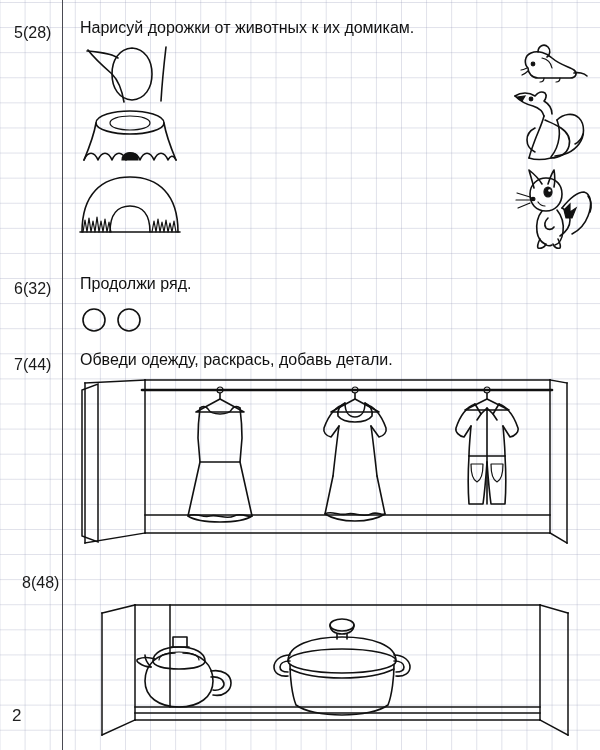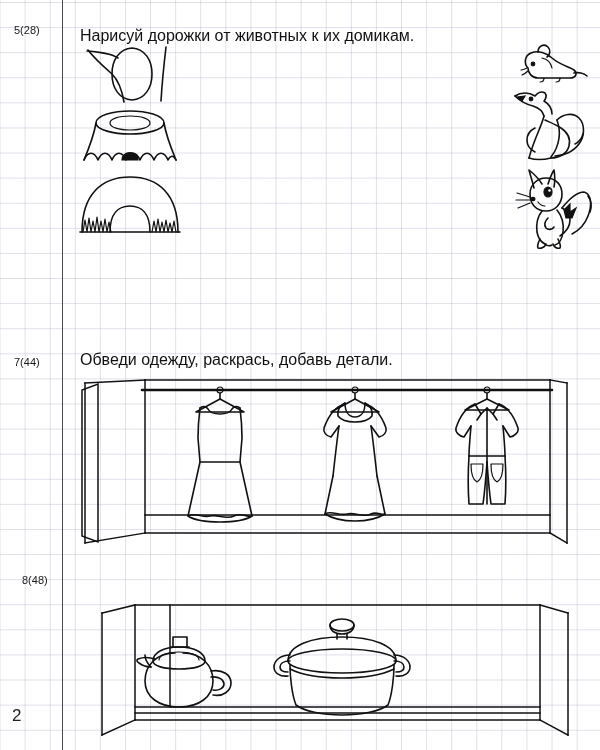--- a/index.html
+++ b/index.html
@@ -21,21 +21,21 @@
     background-size:25.1px 25.1px;
     background-position:-0.5px 2px;
   }
   #margin-line{
     position:absolute;left:62px;top:0;width:1px;height:750px;
     background:#4a4a52;
   }
   .task{position:absolute;}
   .tnum{
     position:absolute;
-    font-size:11px;color:#1a1a1a;
+    font-size:16px;color:#1a1a1a;
     letter-spacing:0px;
     white-space:nowrap;
   }
   .ttext{
     position:absolute;
     font-size:16px;color:#111111;
     white-space:nowrap;
   }
   .art{position:absolute;}
   .page-no{
@@ -50,21 +50,21 @@
 </style>
 </head>
 <body>
 
 <div id="page">
 
   <div id="margin-line"></div>
 
   <div class="task" style="left:0;top:0;width:600px;height:262px;">
     <div class="tnum" style="left:14px;top:24px;">5(28)</div>
-    <div class="ttext" style="left:80px;top:19px;margin-top:8px;">Нарисуй дорожки от животных к их домикам.</div>
+    <div class="ttext" style="left:80px;top:19px;">Нарисуй дорожки от животных к их домикам.</div>
 
     <div class="art" style="left:74px;top:44px;">
       <svg width="112" height="62" viewBox="0 0 112 62">
         <path class="ink" d="M14 6 C20 14 30 23 38 30 C44 36 48 46 50 58"></path>
         <path class="ink" d="M13 7 C24 8 36 9 44 14"></path>
         <path class="ink" d="M58 4 C45 5 38 16 38 30 C38 44 45 55 58 56 C71 55 78 44 78 30 C78 16 71 5 58 4 Z"></path>
         <path class="ink" d="M92 3 C90 20 88 40 87 57"></path>
       </svg>
     </div>
 
@@ -138,20 +138,30 @@
         <path class="ink" d="M46 73 C48 77 49 80 48 82 C45 83 42 81 41 78"></path>
         <path class="ink" d="M36 52 C33 55 32 59 34 62 C36 64 40 64 42 61"></path>
         <path class="ink" d="M50 42 C58 32 66 26 72 26 C80 28 80 40 76 50 C73 58 68 64 60 68"></path>
         <path class="ink" d="M50 42 C54 44 58 48 58 54 C58 60 54 66 48 70"></path>
         <path class="ink-fill" d="M52 44 L58 38 L58 46 L64 42 L60 52 L54 52 Z"></path>
         <path class="ink" d="M76 30 C79 34 80 40 78 46"></path>
       </svg>
     </div>
   </div>
 
+  <div class="task" style="left:0;top:262px;width:600px;height:78px;">
+    <div class="tnum" style="left:14px;top:18px;">6(32)</div>
+    <div class="ttext" style="left:80px;top:13px;">Продолжи ряд.</div>
+    <div class="art" style="left:80px;top:44px;">
+      <svg width="80" height="30" viewBox="0 0 80 30">
+        <circle class="ink" cx="14" cy="14" r="11"></circle>
+        <circle class="ink" cx="49" cy="14" r="11"></circle>
+      </svg>
+    </div>
+  </div>
 
   <div class="task" style="left:0;top:340px;width:600px;height:215px;">
     <div class="tnum" style="left:14px;top:16px;">7(44)</div>
     <div class="ttext" style="left:80px;top:11px;">Обведи одежду, раскрась, добавь детали.</div>
 
     <div class="art" style="left:80px;top:38px;">
 
       <svg width="490" height="170" viewBox="0 0 490 170">
 
         <path class="furn" d="M18 6 L18 164 L2 158 L2 12 Z" transform="translate(0,0)"></path>

